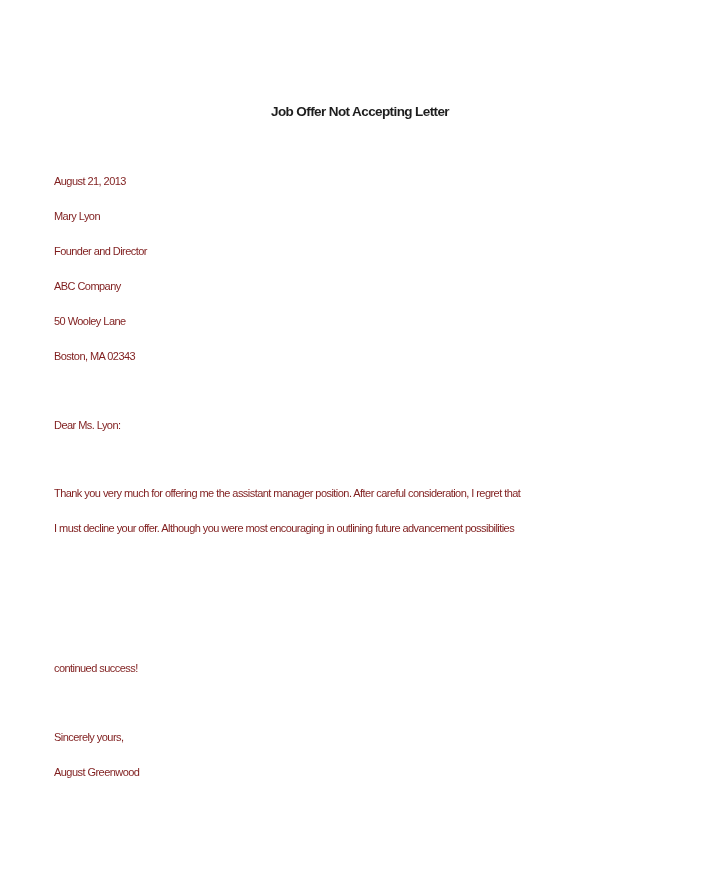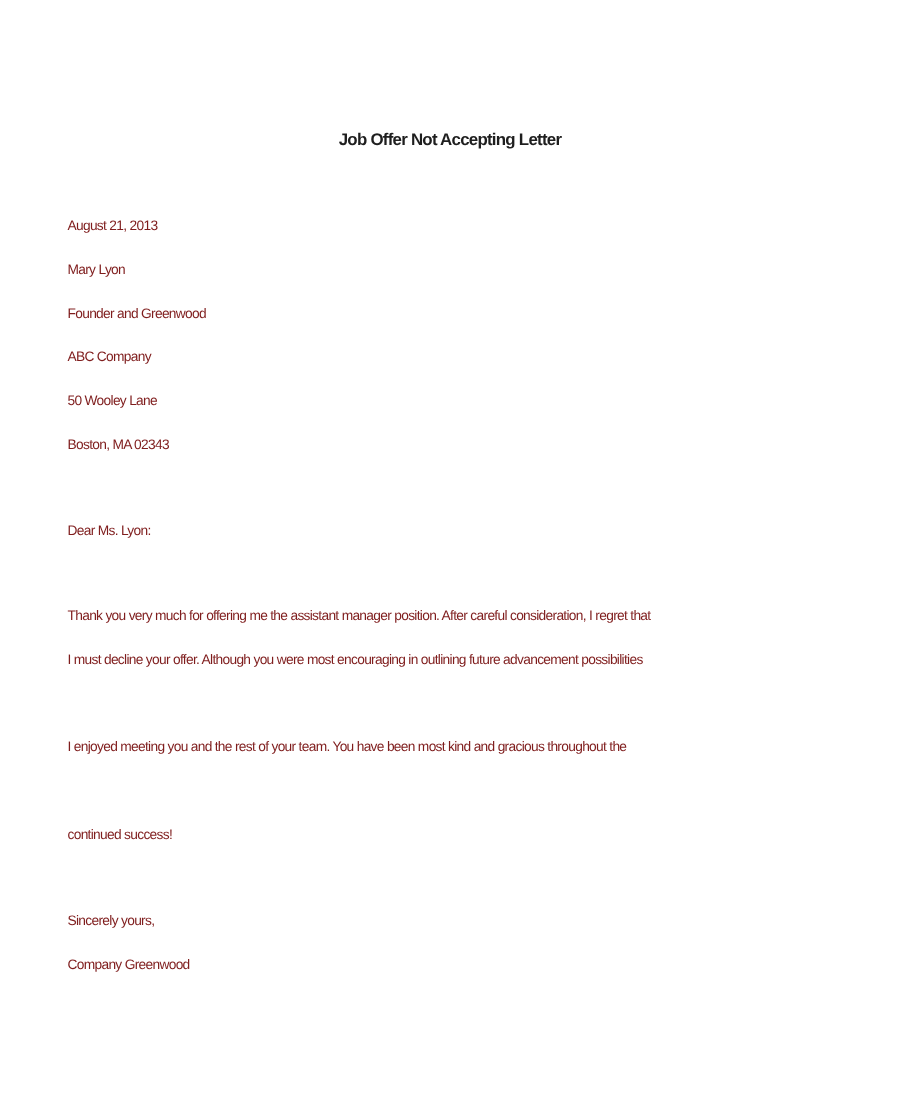--- a/index.html
+++ b/index.html
@@ -43,27 +43,26 @@
     }
   </style>
 </head>
 <body>
 
 <div class="page">
   <div class="title">Job Offer Not Accepting Letter</div>
 
   <div class="line" style="top:175px">August 21, 2013</div>
   <div class="line" style="top:210px">Mary Lyon</div>
-  <div class="line" style="top:245px">Founder and Greenwood</div>
+  <div class="line" style="top:245px">Founder and Director</div>
   <div class="line" style="top:280px">ABC Company</div>
   <div class="line" style="top:315px">50 Wooley Lane</div>
   <div class="line" style="top:350px">Boston, MA 02343</div>
 
   <div class="line" style="top:419px">Dear Ms. Lyon:</div>
 
   <div class="line" style="top:487px">Thank you very much for offering me the assistant manager position. After careful consideration, I regret that</div>
   <div class="line" style="top:522px">I must decline your offer. Although you were most encouraging in outlining future advancement possibilities</div>
-  <div class="line" style="top:592px">I enjoyed meeting you and the rest of your team. You have been most kind and gracious throughout the</div>
   <div class="line" style="top:662px">continued success!</div>
 
   <div class="line" style="top:731px">Sincerely yours,</div>
-  <div class="line" style="top:766px">Company Greenwood</div>
+  <div class="line" style="top:766px">August Greenwood</div>
 </div>
 
 </body></html>

